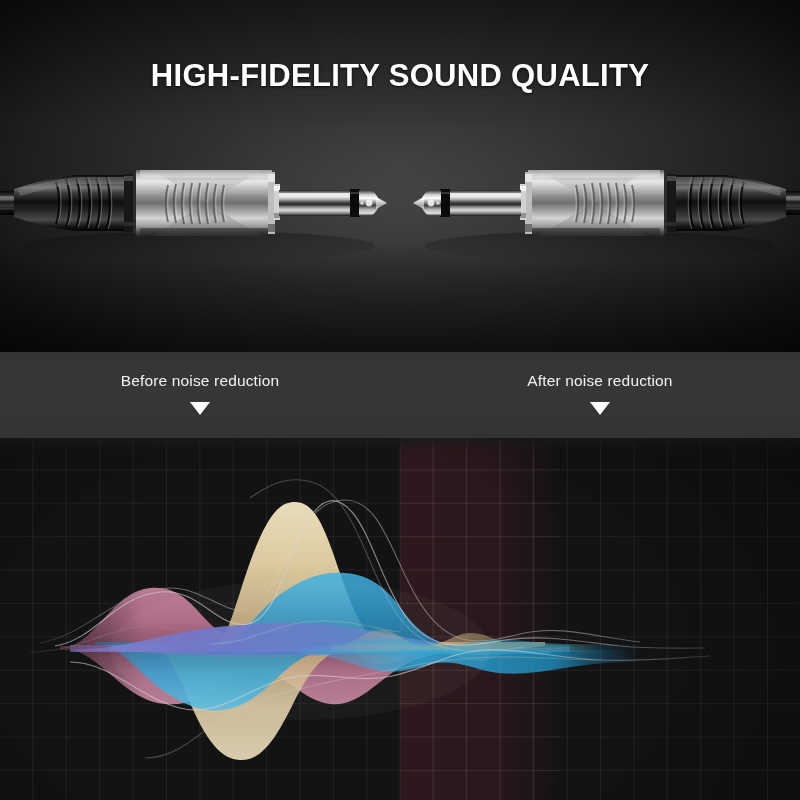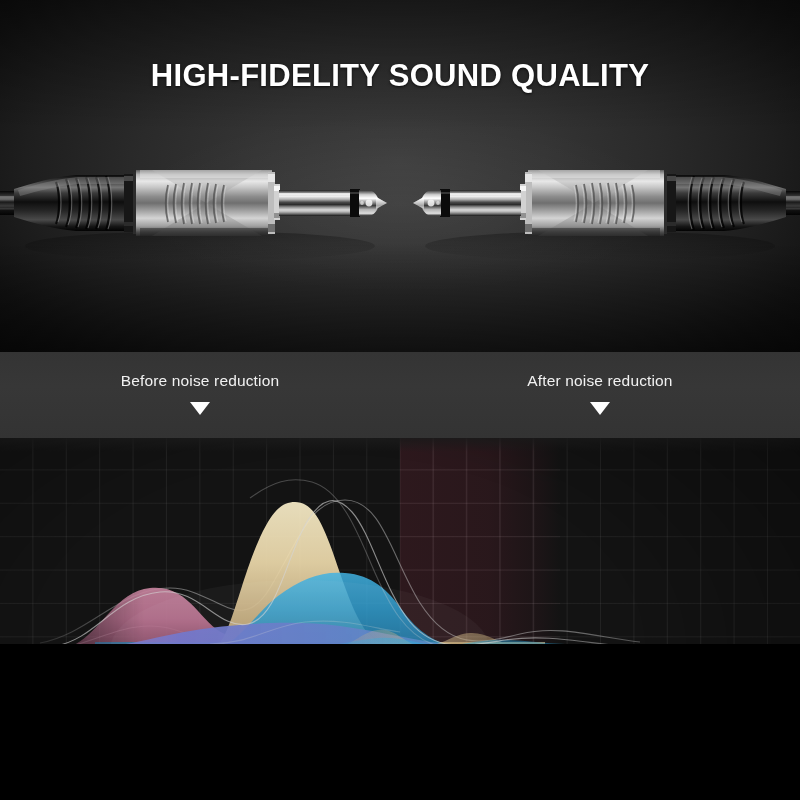--- a/index.html
+++ b/index.html
@@ -3,21 +3,21 @@
 <meta charset="utf-8">
 <title>High-Fidelity Sound Quality</title>
 <style>
   html,body{margin:0;padding:0;background:#000;}
   body{
     font-family:"Liberation Sans","DejaVu Sans",sans-serif;
     -webkit-font-smoothing:antialiased;
   }
   #page{
     position:relative;
-    width:800px;height:644px;
+    width:800px;height:800px;
     overflow:hidden;
     background:#111;
   }
 
   
   #hero{
     position:absolute;left:0;top:0;width:800px;height:352px;
     overflow:hidden;
     background:#141414;
   }

